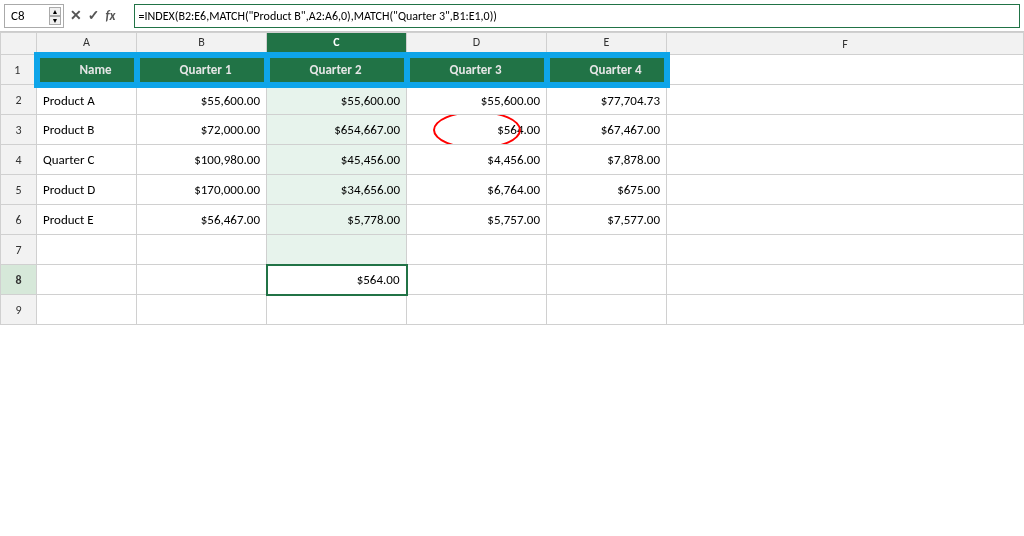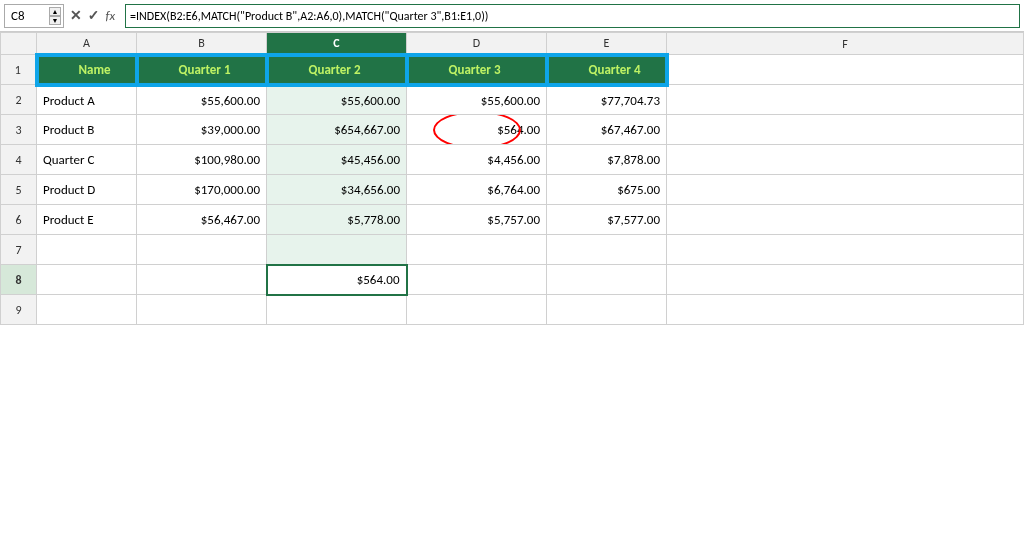--- a/index.html
+++ b/index.html
@@ -47,21 +47,22 @@
     .formula-icon {
       font-size: 14px;
       color: #555;
       cursor: pointer;
       font-weight: bold;
     }
     .fx-label {
       color: #555;
       font-style: italic;
       font-size: 13px;
-      margin-right: 4px;
+      margin-right: 12px;
+      font-weight: bold;
     }
     .formula-input {
       flex: 1;
       border: 1px solid #217346;
       height: 24px;
       padding: 0 4px;
       font-size: 12px;
       font-family: Calibri, Arial, sans-serif;
       outline: none;
     }
@@ -107,24 +108,24 @@
       height: 30px;
       vertical-align: middle;
       padding: 0 6px;
       white-space: nowrap;
       overflow: hidden;
     }
 
     
     td.header-cell {
       background-color: #217346;
-      color: #bef264;
+      color: #e5e5e5;
       font-weight: bold;
       text-align: left;
-      border: 4px solid #0ea5e9;
+      border: 6px solid #0ea5e9;
       padding-left: 40px;
     }
 
     td.cell.text-cell {
       text-align: left;
     }
     td.cell.num-cell {
       text-align: right;
     }
 
@@ -221,21 +222,21 @@
         <td class="cell num-cell">$55,600.00</td>
         <td class="cell num-cell col-c-selected">$55,600.00</td>
         <td class="cell num-cell">$55,600.00</td>
         <td class="cell num-cell">$77,704.73</td>
         <td class="cell"></td>
       </tr>
 
       <tr>
         <td class="row-num">3</td>
         <td class="cell text-cell">Product B</td>
-        <td class="cell num-cell">$39,000.00</td>
+        <td class="cell num-cell">$72,000.00</td>
         <td class="cell num-cell col-c-selected">$654,667.00</td>
         <td class="cell num-cell" style="position:relative;">
           <span style="display:block;text-align:right;">$564.00</span>
           <div style="
             position:absolute;
             top:50%;left:50%;
             transform:translate(-50%,-50%);
             width:88px;height:38px;
             border:2.5px solid red;
             border-radius:50%;

